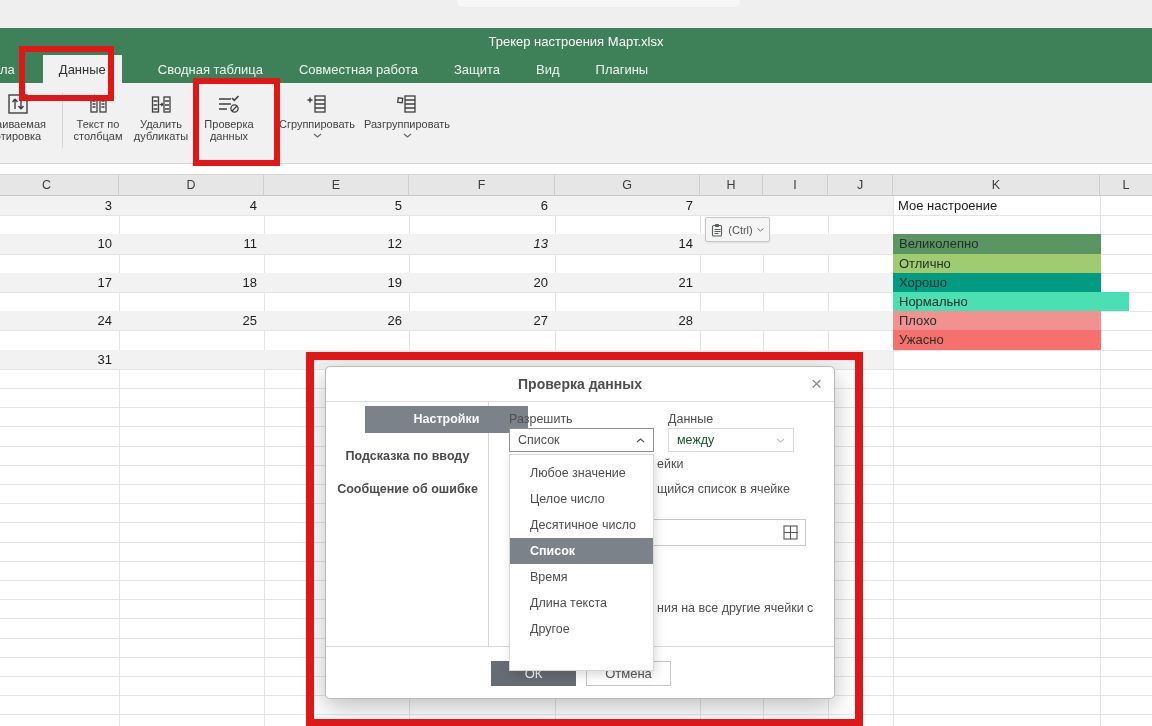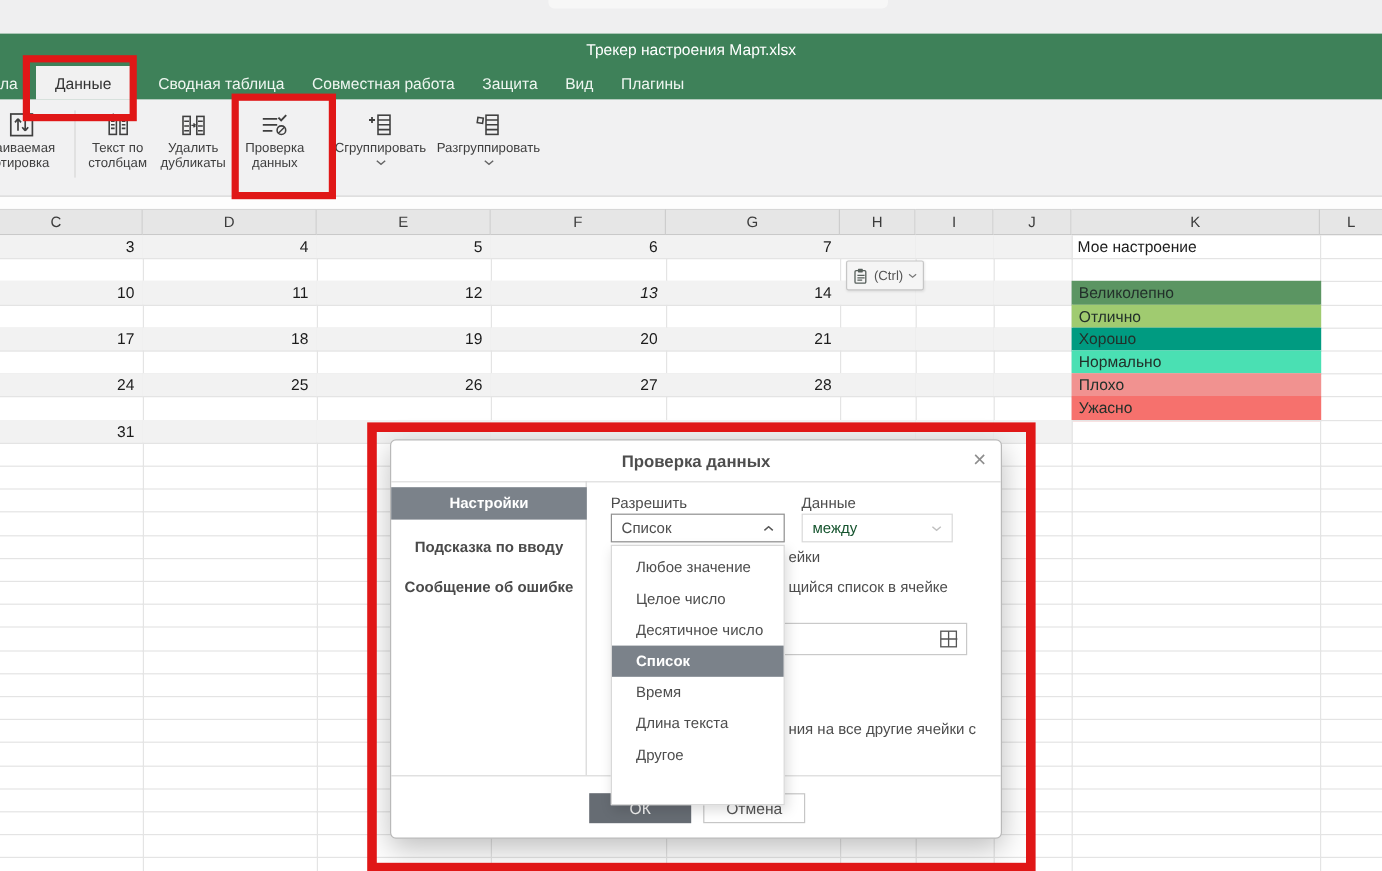--- a/index.html
+++ b/index.html
@@ -6,21 +6,21 @@
   body{font-family:"Liberation Sans",sans-serif;background:#fff;}
   .screen{position:relative;width:1152px;height:726px;overflow:hidden;background:#fff;}
 
   
   .topstrip{position:absolute;left:0;top:0;width:1152px;height:28px;background:#efeff0;}
   .winhint{position:absolute;left:457px;top:0;width:283px;height:7px;background:#f7f7f7;border-radius:0 0 5px 5px;}
 
   
   .titlebar{position:absolute;left:0;top:28px;width:1152px;height:55px;background:#3e8159;}
   .doctitle{position:absolute;left:0;top:6px;width:100%;text-align:center;color:#fff;font-size:13px;}
-  .tabs{position:absolute;left:0;bottom:0;height:28px;display:flex;align-items:stretch;gap:23px;}
+  .tabs{position:absolute;left:0;bottom:0;height:28px;display:flex;align-items:stretch;gap:36px;}
   .tab{display:flex;align-items:center;color:#eef6f0;font-size:13px;white-space:nowrap;}
   .tab.partial{margin-right:-8px;}
   .tab.active{background:#f1f1f1;color:#333;padding:0 16px;}
 
   
   .toolbar{position:absolute;left:0;top:83px;width:1152px;height:80px;background:#f1f1f2;border-bottom:1px solid #d2d2d2;}
   .tbtn{position:absolute;top:9px;text-align:center;color:#3f3f3f;}
   .tbtn .ticon{height:24px;display:flex;align-items:center;justify-content:center;}
   .tbtn .tlabel{font-size:11px;line-height:12px;color:#3f3f3f;margin-top:2px;white-space:nowrap;}
   .tsep{position:absolute;left:62px;top:92px;width:1px;height:56px;background:#d6d6d6;top:9px;height:56px;}
@@ -49,21 +49,21 @@
 
   
   .dialog{position:absolute;left:325px;top:366px;width:508px;height:331px;background:#fff;border:1px solid #b9b9b9;border-radius:5px;
     box-shadow:0 8px 24px rgba(0,0,0,.25);z-index:40;font-size:12.5px;color:#4d4d4d;}
   .dlg-title{position:absolute;left:0;top:0;width:100%;height:34px;display:flex;align-items:center;justify-content:center;
     font-size:14px;font-weight:bold;color:#4e4e4e;}
   .dlg-close{position:absolute;right:12px;top:5px;font-size:19px;color:#8e8e8e;cursor:pointer;line-height:24px;}
   .dlg-hdiv{position:absolute;left:0;top:34px;width:100%;height:1px;background:#dcdcdc;}
   .dlg-side{position:absolute;left:0;top:34px;width:163px;height:245px;border-right:1px solid #d6d6d6;box-sizing:border-box;}
   .side-item{position:absolute;left:0;width:163px;text-align:center;font-weight:bold;color:#4a4a4a;}
-  .side-item.active{background:#7b828a;color:#fff;height:27px;line-height:27px;}
+  .side-item.active{background:#7b828a;color:#fff;height:27px;line-height:27px;margin-left:39px;}
   .dlg-label{position:absolute;height:15px;}
   .dlg-select{position:absolute;height:24px;box-sizing:border-box;border:1px solid #8f8f8f;background:#fff;display:flex;align-items:center;
     padding:0 8px;justify-content:space-between;}
   .dlg-select.disabled{border-color:#d9d9d9;color:#14532d;}
   .rangeinput{position:absolute;left:235px;top:152px;width:245px;height:27px;box-sizing:border-box;border:1px solid #c9c9c9;background:#fff;
     display:flex;align-items:center;justify-content:flex-end;padding-right:7px;}
   .fragment{position:absolute;white-space:nowrap;color:#4d4d4d;}
   .dlg-fdiv{position:absolute;left:0;top:279px;width:100%;height:1px;background:#d9d9d9;}
   .btn{position:absolute;top:294px;width:85px;height:25px;box-sizing:border-box;display:flex;align-items:center;justify-content:center;font-size:13px;}
   .btn.ok{left:165px;background:#666c73;color:#f2f2f2;border:1px solid #5d6océ368;}
@@ -240,21 +240,21 @@
       <div class="cell mood" style="left: 893px; top: 98.8px; width: 208px; height: 20.2px; background: rgb(0, 155, 129);">Хорошо</div>
       <div class="cell" style="left: 1100px; top: 98.8px; width: 54px; height: 20.2px;"></div>
       <div class="cell" style="left: -25px; top: 118px; width: 145px; height: 20.2px;"></div>
       <div class="cell" style="left: 119px; top: 118px; width: 146px; height: 20.2px;"></div>
       <div class="cell" style="left: 264px; top: 118px; width: 146px; height: 20.2px;"></div>
       <div class="cell" style="left: 409px; top: 118px; width: 147px; height: 20.2px;"></div>
       <div class="cell" style="left: 555px; top: 118px; width: 146px; height: 20.2px;"></div>
       <div class="cell" style="left: 700px; top: 118px; width: 64px; height: 20.2px;"></div>
       <div class="cell" style="left: 763px; top: 118px; width: 66px; height: 20.2px;"></div>
       <div class="cell" style="left: 828px; top: 118px; width: 66px; height: 20.2px;"></div>
-      <div class="cell mood" style="left: 893px; top: 118px; width: 208px; height: 20.2px; background: rgb(74, 224, 179);">Нормально</div>
+      <div class="cell mood" style="left: 893px; top: 118px; width: 236px; height: 20.2px; background: rgb(74, 224, 179);">Нормально</div>
       <div class="cell" style="left: 1100px; top: 118px; width: 54px; height: 20.2px;"></div>
       <div class="cell band num" style="left: -25px; top: 137.2px; width: 145px; height: 20.2px;">24</div>
       <div class="cell band num" style="left: 119px; top: 137.2px; width: 146px; height: 20.2px;">25</div>
       <div class="cell band num" style="left: 264px; top: 137.2px; width: 146px; height: 20.2px;">26</div>
       <div class="cell band num" style="left: 409px; top: 137.2px; width: 147px; height: 20.2px;">27</div>
       <div class="cell band num" style="left: 555px; top: 137.2px; width: 146px; height: 20.2px;">28</div>
       <div class="cell band" style="left: 700px; top: 137.2px; width: 64px; height: 20.2px;"></div>
       <div class="cell band" style="left: 763px; top: 137.2px; width: 66px; height: 20.2px;"></div>
       <div class="cell band" style="left: 828px; top: 137.2px; width: 66px; height: 20.2px;"></div>
       <div class="cell mood" style="left: 893px; top: 137.2px; width: 208px; height: 20.2px; background: rgb(241, 146, 144);">Плохо</div>

